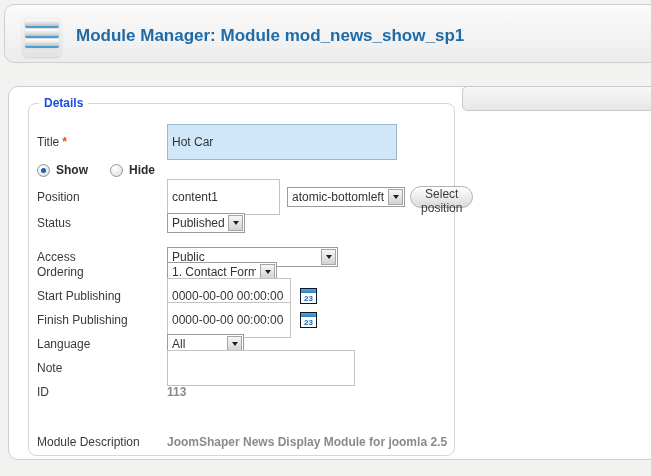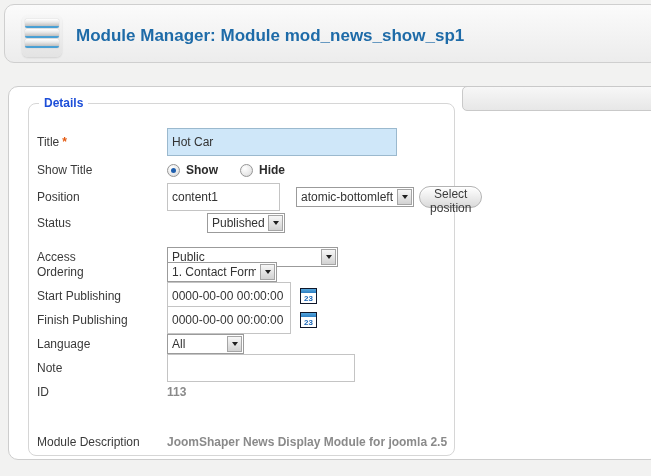--- a/index.html
+++ b/index.html
@@ -28,21 +28,21 @@
   fieldset.details { position:absolute; left:28px; top:96px; width:427px; height:360px;
     border:1px solid #d6d6d6; border-radius:8px; background:transparent; }
   fieldset.details legend { margin-left:10px; padding:0 5px; font-size:12px; font-weight:bold; color:#1d4ed8; }
 
   .frow { position:absolute; left:8px; width:412px; height:22px; display:flex; align-items:center; }
   .flabel { width:130px; flex-shrink:0; color:#3a3a3a; }
   .flabel .req { color:#e4590f; font-weight:bold; margin-left:3px; }
   .indent { padding-left:4px; }
   .muted-b { color:#8a8a8a; font-weight:bold; }
 
-  input.txt { height:28px; border:1px solid #c4c4c4; background:#fff; padding:0 4px;
+  input.txt { height:36px; border:1px solid #c4c4c4; background:#fff; padding:0 4px;
     font-family:"Liberation Sans",sans-serif; font-size:12px; color:#333; outline:none; }
   input.txt.focus-blue { background:#cfe7f9; border-color:#9bb9ce; }
 
   .fauxselect { display:flex; align-items:center; justify-content:space-between; height:20px;
     background:#fff; border:1px solid #9b9b9b; padding:0 1px 0 4px; cursor:default; }
   .fs-label { white-space:nowrap; overflow:hidden; color:#333; }
   .fs-arrow { width:15px; height:16px; margin-left:4px; flex-shrink:0;
     background:linear-gradient(180deg,#f7f7f7,#d2d2d2); border:1px solid #a5a5a5;
     display:flex; align-items:center; justify-content:center; }
   .tri { width:0; height:0; border-left:3.5px solid transparent; border-right:3.5px solid transparent; border-top:4px solid #1f1f1f; }
@@ -84,40 +84,39 @@
     <legend>Details</legend>
 
     <div class="frow" style="top:21px;">
       <span class="flabel">
         <span>Title</span><span class="req">*</span>
       </span>
       <input class="txt focus-blue" style="width: 230px;" value="Hot Car">
     </div>
 
     <div class="frow" style="top:49px;">
-      <span class="flabel">Show Title</span>
       <span class="radio checked"></span>
       <label class="radio-lab" style="margin-right:22px;">Show</label>
       <span class="radio"></span>
       <label class="radio-lab">Hide</label>
     </div>
 
     <div class="frow" style="top:76px;">
       <span class="flabel">Position</span>
       <input class="txt" style="width: 113px;" value="content1">
-      <div class="fauxselect" style="width:141px; margin-left:16px;justify-content:space-between;">
+      <div class="fauxselect" style="width:141px; margin-left:7px;justify-content:space-between;">
         <span class="fs-label">atomic-bottomleft</span>
         <span class="fs-arrow">
             <span class="tri"></span>
           </span>
       </div>
       <button class="pill-btn" style="margin-left:5px;">Select position</button>
     </div>
 
-    <div class="frow" style="top:102px;gap:40px;">
+    <div class="frow" style="top:102px;">
       <span class="flabel">Status</span>
       <div class="fauxselect" style="width:78px;">
         <span class="fs-label">Published</span>
         <span class="fs-arrow">
             <span class="tri"></span>
           </span>
       </div>
     </div>
 
     <div class="frow" style="top:136px;">

